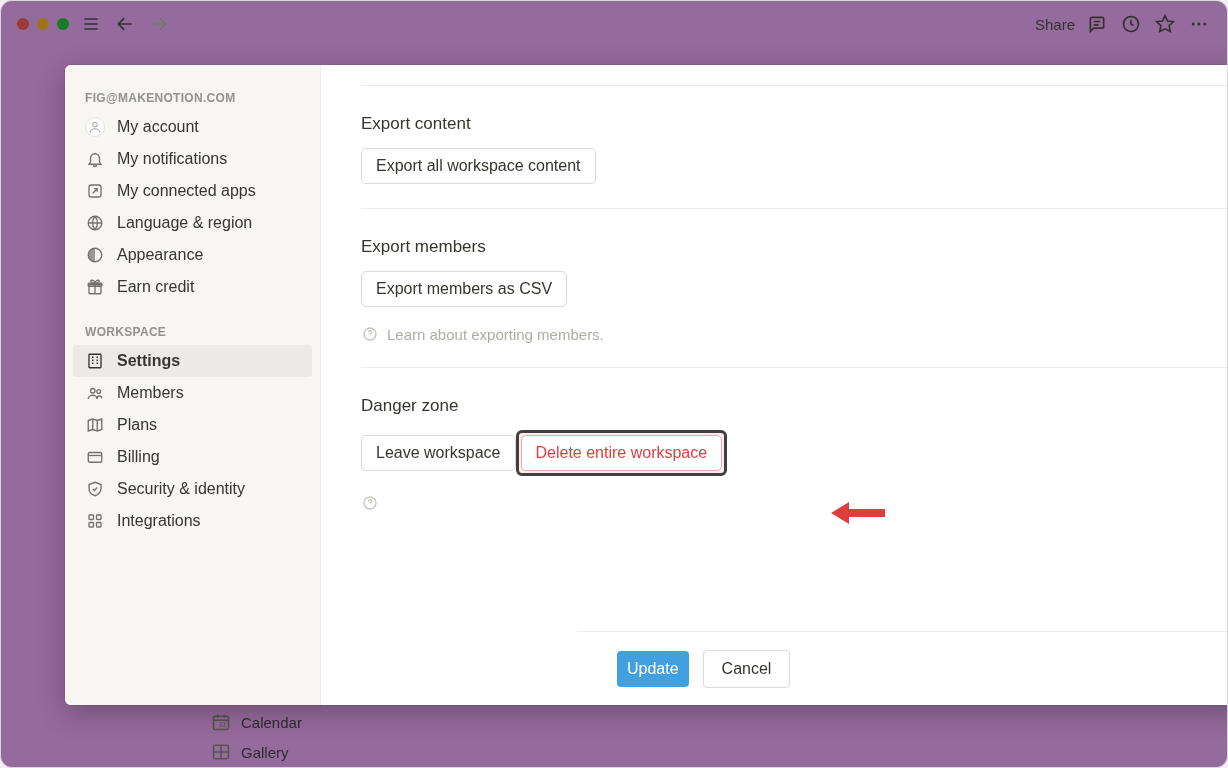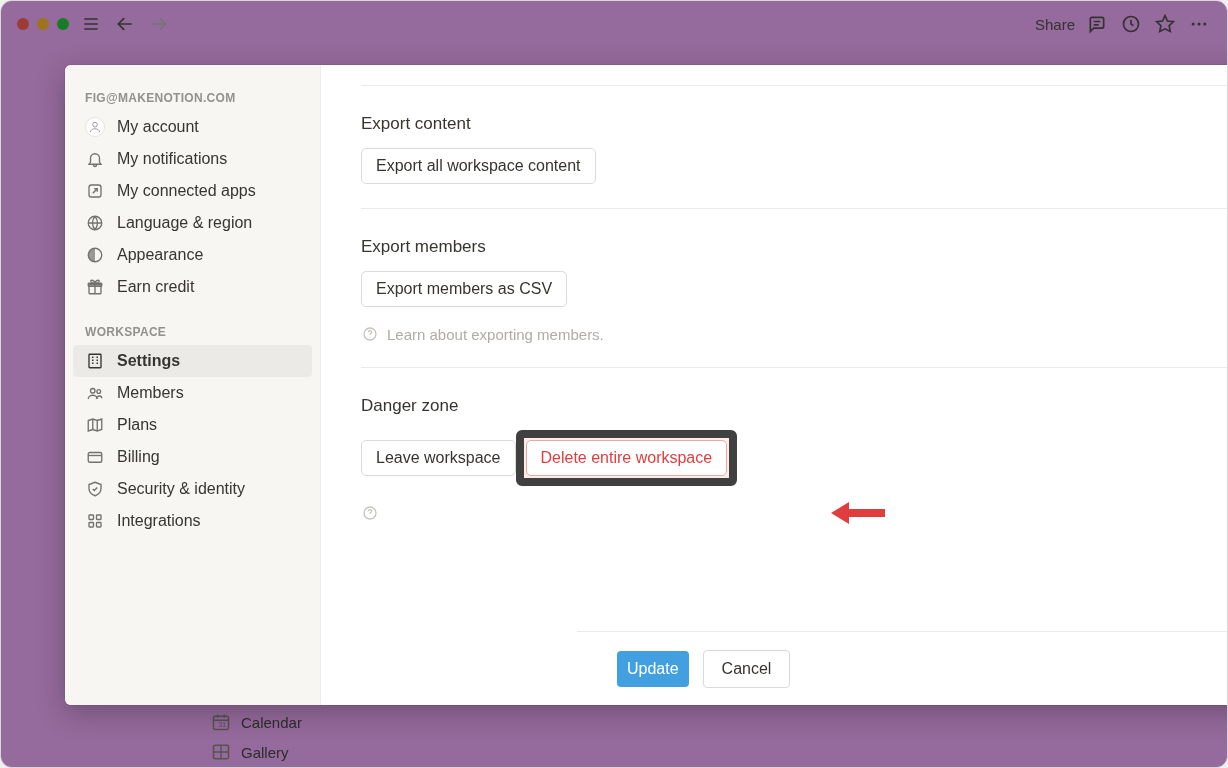--- a/index.html
+++ b/index.html
@@ -97,21 +97,21 @@
     color:#37352f;
     border-radius:5px;
     cursor:pointer;
   }
   .help-row { display:flex; align-items:center; gap:8px; margin-top:18px; color:#afaca7; font-size:15px;}
   .help-row .q-icon{ width:18px;height:18px; display:flex;align-items:center;justify-content:center; color:#c7c4bf;}
   
   .btn.danger { color:#e03e3e; border-color:#e7a9a6;}
   .danger-highlight {
     position:relative;
-    border:8px solid #404040;
+    border:3px solid #404040;
     background:#fdecea;
     border-radius:6px;
     padding:2px;
   }
   .danger-highlight .btn{ border-color:#e7a9a6; background:#fff;}
   
   .callout-arrow {
     position:absolute;
     left:828px;
     top:497px;

